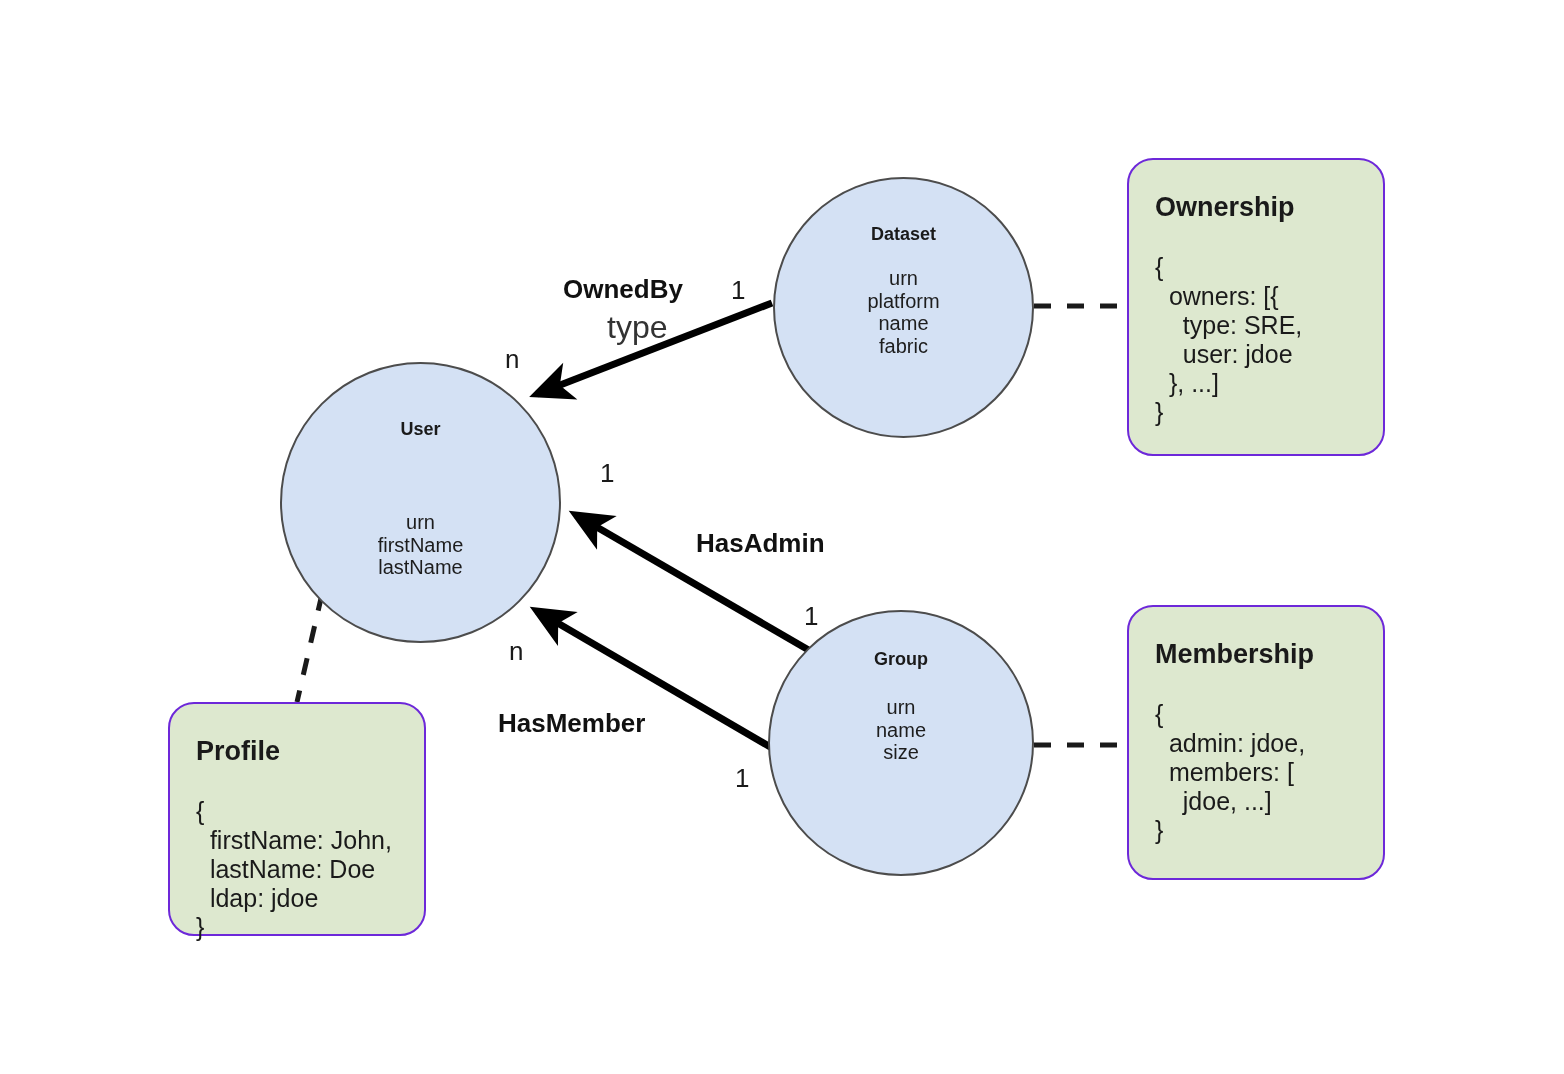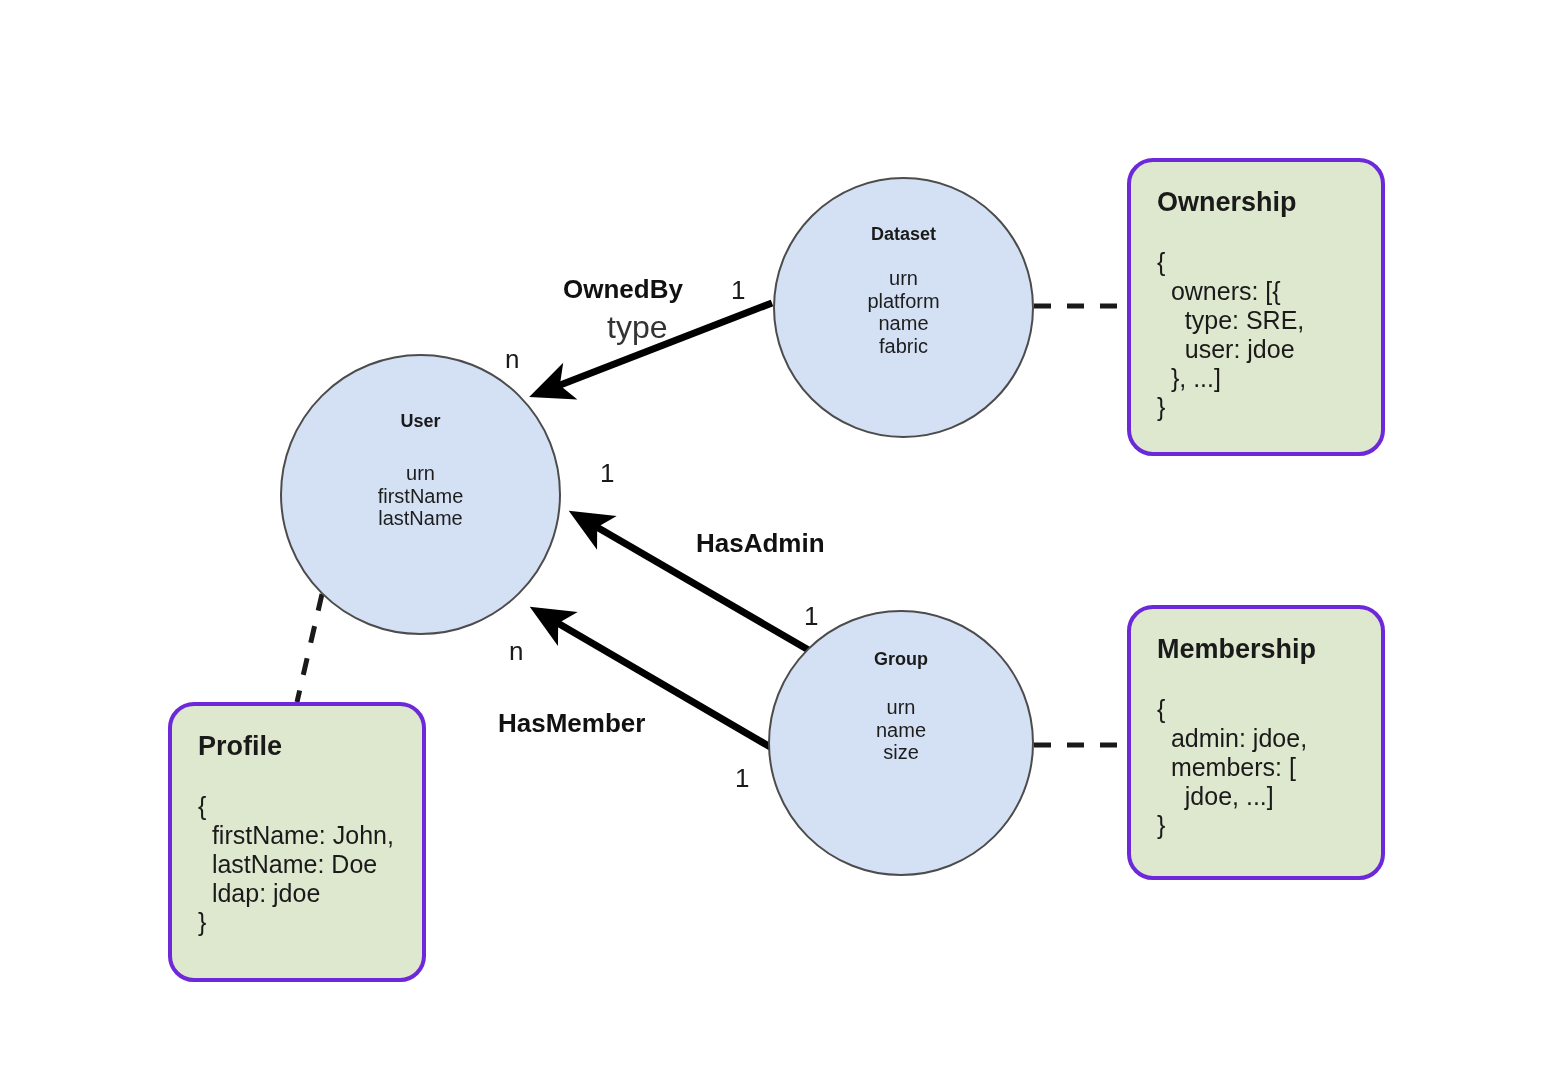--- a/index.html
+++ b/index.html
@@ -43,57 +43,57 @@
     font-size: 18px;
     line-height: 1.1;
   }
   .entity .ent-attrs {
     font-size: 20px;
     line-height: 1.14;
     color: #1d1d1d;
   }
   .entity .ent-attrs div { white-space: nowrap; }
 
-  #node-user   { left: 280px; top: 354px; width: 281px; height: 281px; }
+  #node-user   { left: 280px; top: 362px; width: 281px; height: 281px; gap: 41px; }
   #node-user .ent-title { margin-top: 56px; }
   #node-user .ent-attrs { margin-top: 30px; }
 
   #node-dataset { left: 773px; top: 177px; width: 261px; height: 261px; }
   #node-dataset .ent-title { margin-top: 46px; }
   #node-dataset .ent-attrs { margin-top: 22px; }
 
   #node-group  { left: 768px; top: 610px; width: 266px; height: 266px; }
   #node-group .ent-title { margin-top: 38px; }
   #node-group .ent-attrs { margin-top: 26px; }
 
   
   .aspect {
     position: absolute;
     background: #dde8cf;
-    border: 4px solid #6d28d9;
+    border: 2px solid #6d28d9;
     border-radius: 26px;
     box-sizing: border-box;
     color: #1a1a1a;
-    padding: 26px 0 0 26px;
+    padding: 33px 0 0 26px;
   }
   .aspect .asp-title {
     font-weight: bold;
     font-size: 27px;
     line-height: 1.1;
   }
   .aspect .asp-body {
     margin-top: 30px;
     font-size: 25px;
     line-height: 1.16;
     white-space: pre;
   }
 
   #box-ownership { left: 1127px; top: 158px; width: 258px; height: 298px; }
   #box-membership { left: 1127px; top: 605px; width: 258px; height: 275px; }
-  #box-profile   { left: 168px;  top: 702px; width: 258px; height: 280px; }
+  #box-profile   { left: 168px;  top: 702px; width: 258px; height: 234px; }
 
   
   .edge-label {
     position: absolute;
     font-weight: bold;
     font-size: 26px;
     color: #111111;
     white-space: nowrap;
   }
   .edge-sublabel {

